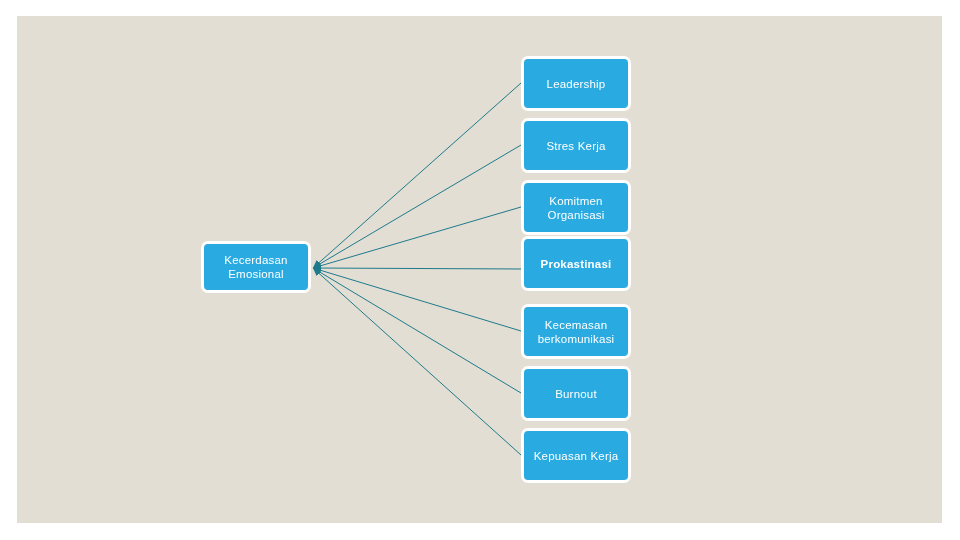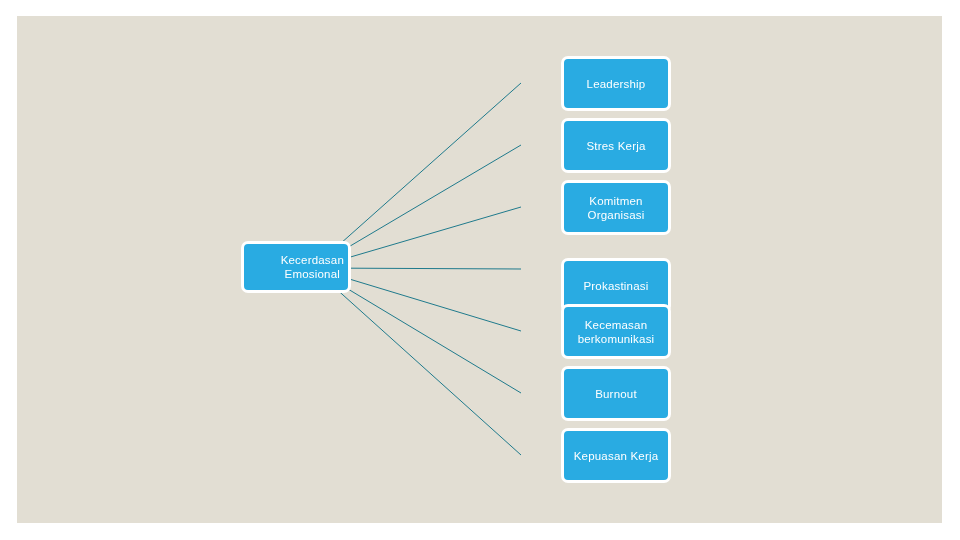--- a/index.html
+++ b/index.html
@@ -48,46 +48,44 @@
     display: flex;
     align-items: center;
     justify-content: center;
     text-align: center;
     color: #ffffff;
     font-size: 11.5px;
     line-height: 14px;
     letter-spacing: 0.2px;
     font-family: "Liberation Sans", sans-serif;
     padding: 2px 4px;
-    margin-left: 40px;
   }
 
   .node-box .node-label {
     display: block;
     white-space: pre-line;
   }
 
   #hub-node {
     left: 184px;
     top: 225px;
     width: 110px;
     height: 52px;
-    justify-content: flex-end;
   }
 
   .spoke-node {
     left: 504px;
     width: 110px;
     height: 55px;
   }
 
   .spoke-0 { top: 40px; }
   .spoke-1 { top: 102px; }
   .spoke-2 { top: 164px; }
-  .spoke-3 { top: 242px; }
+  .spoke-3 { top: 220px; font-weight: bold; }
   .spoke-4 { top: 288px; }
   .spoke-5 { top: 350px; }
   .spoke-6 { top: 412px; justify-content: center; }
 </style>
 </head>
 <body>
 
 <div id="slide-canvas">
   <div id="diagram-layer">
 

